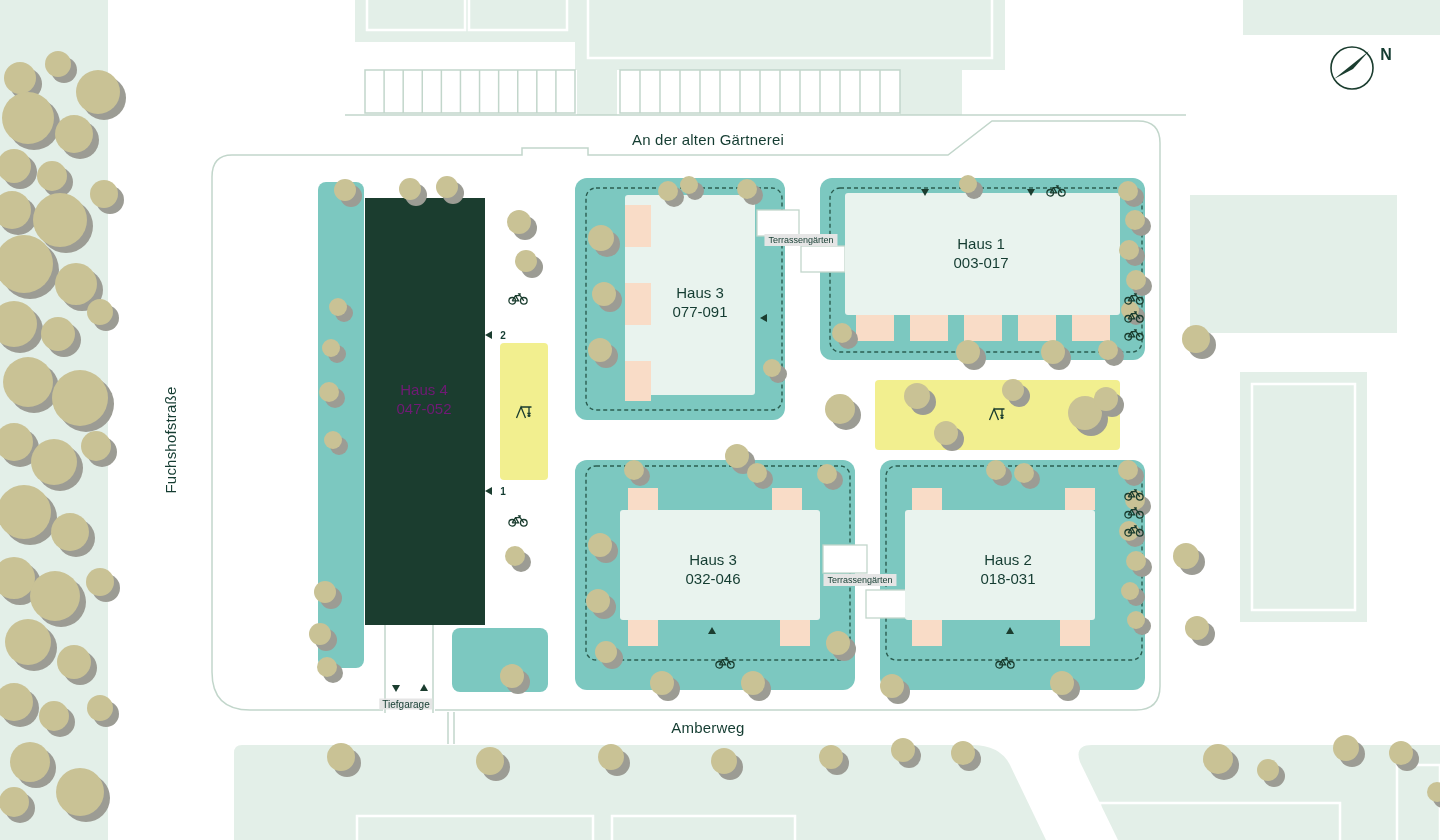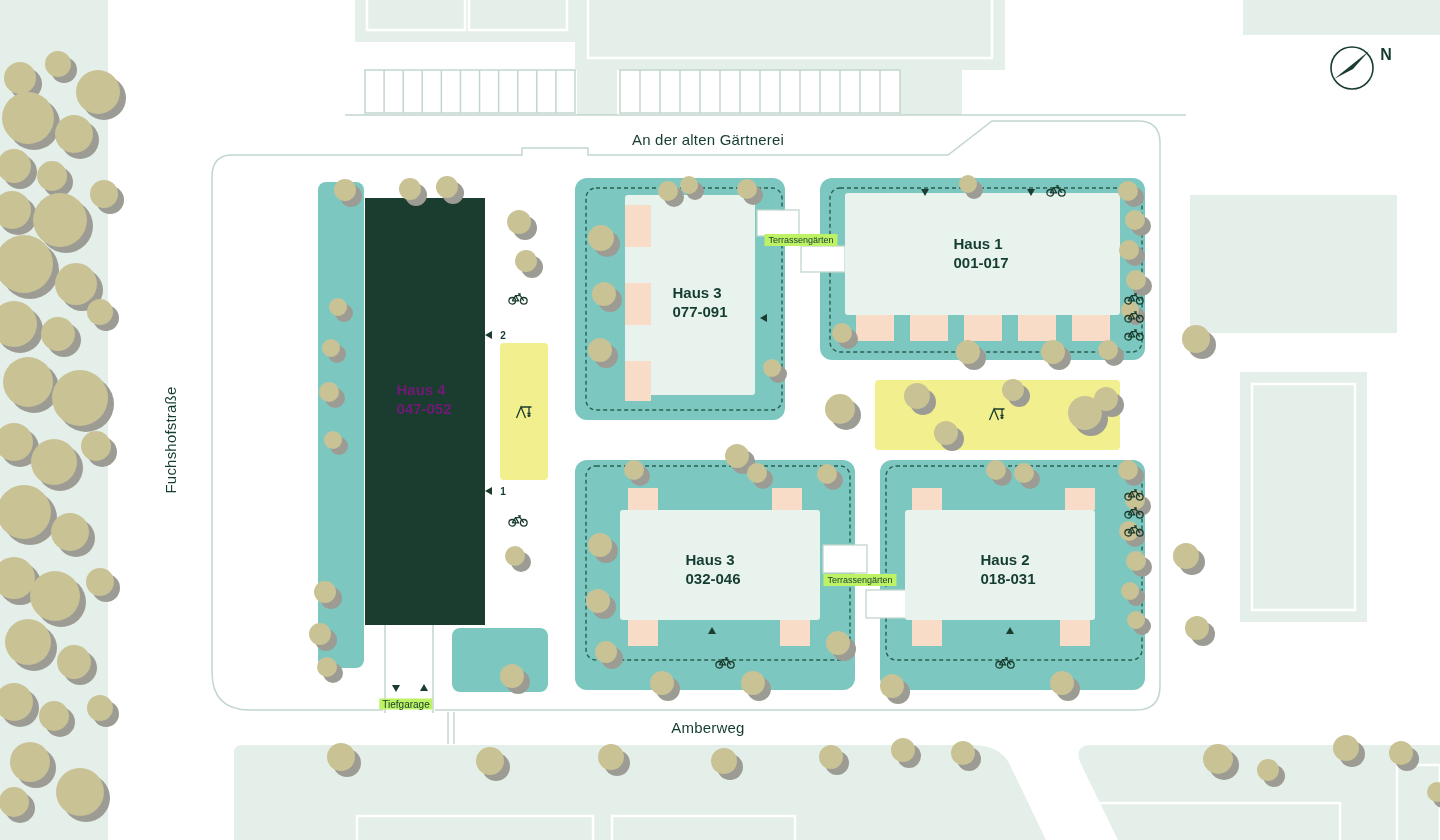--- a/index.html
+++ b/index.html
@@ -2,23 +2,23 @@
 <html><head>
 <meta charset="utf-8">
 <style>
   html,body{margin:0;padding:0;background:#fff}
   .stage{position:relative;width:1440px;height:840px;overflow:hidden;background:#ffffff;
          font-family:"Liberation Sans",sans-serif}
   .stage svg{position:absolute;left:0;top:0;z-index:1}
   .lbl{position:absolute;transform:translate(-50%,-50%);color:#143c31;white-space:nowrap;z-index:5}
   .street{font-size:15px;font-weight:500;letter-spacing:.2px}
   .rot{transform:translate(-50%,-50%) rotate(-90deg)}
-  .bldg{font-size:15px;font-weight:700;line-height:19px}
+  .bldg{font-size:15px;font-weight:400;text-align:center;line-height:19px}
   .bldg.light{color:#701a75}
-  .tag{font-size:9px;background:#bef264;padding:1px 4px}
+  .tag{font-size:9px;background:#e5e5e5;padding:1px 4px}
   .tief{font-size:10px;padding:0 3px}
   .num{font-size:10px;font-weight:700}
   .north{font-size:16px;font-weight:700}
 </style>
 </head>
 <body>
 
 <div class="stage">
 
 <svg id="plan" width="1440" height="840" viewBox="0 0 1440 840">
@@ -651,21 +651,21 @@
     <polygon points="1369,51 1334,79 1353,69" fill="#1b3d2f"></polygon>
   </g>
 </svg>
 
 <div class="lbl street" style="left:708px;top:139px">An der alten Gärtnerei</div>
 <div class="lbl street rot" style="left:170px;top:440px">Fuchshofstraße</div>
 <div class="lbl street" style="left:708px;top:727px">Amberweg</div>
 
 <div class="lbl bldg" style="left:981px;top:253px">
   <div>Haus 1</div>
-  <div>001-017</div>
+  <div>003-017</div>
 </div>
 <div class="lbl bldg" style="left:700px;top:302px">
   <div>Haus 3</div>
   <div>077-091</div>
 </div>
 <div class="lbl bldg light" style="left:424px;top:399px">
   <div>Haus 4</div>
   <div>047-052</div>
 </div>
 <div class="lbl bldg" style="left:713px;top:569px">

